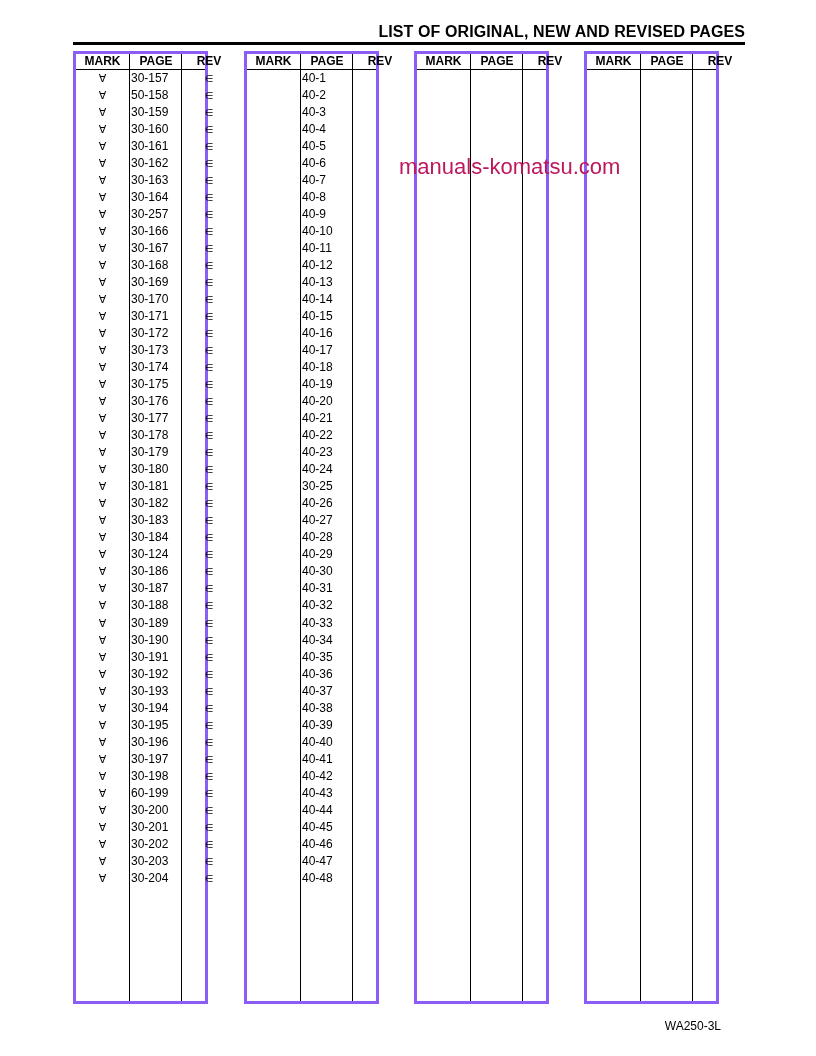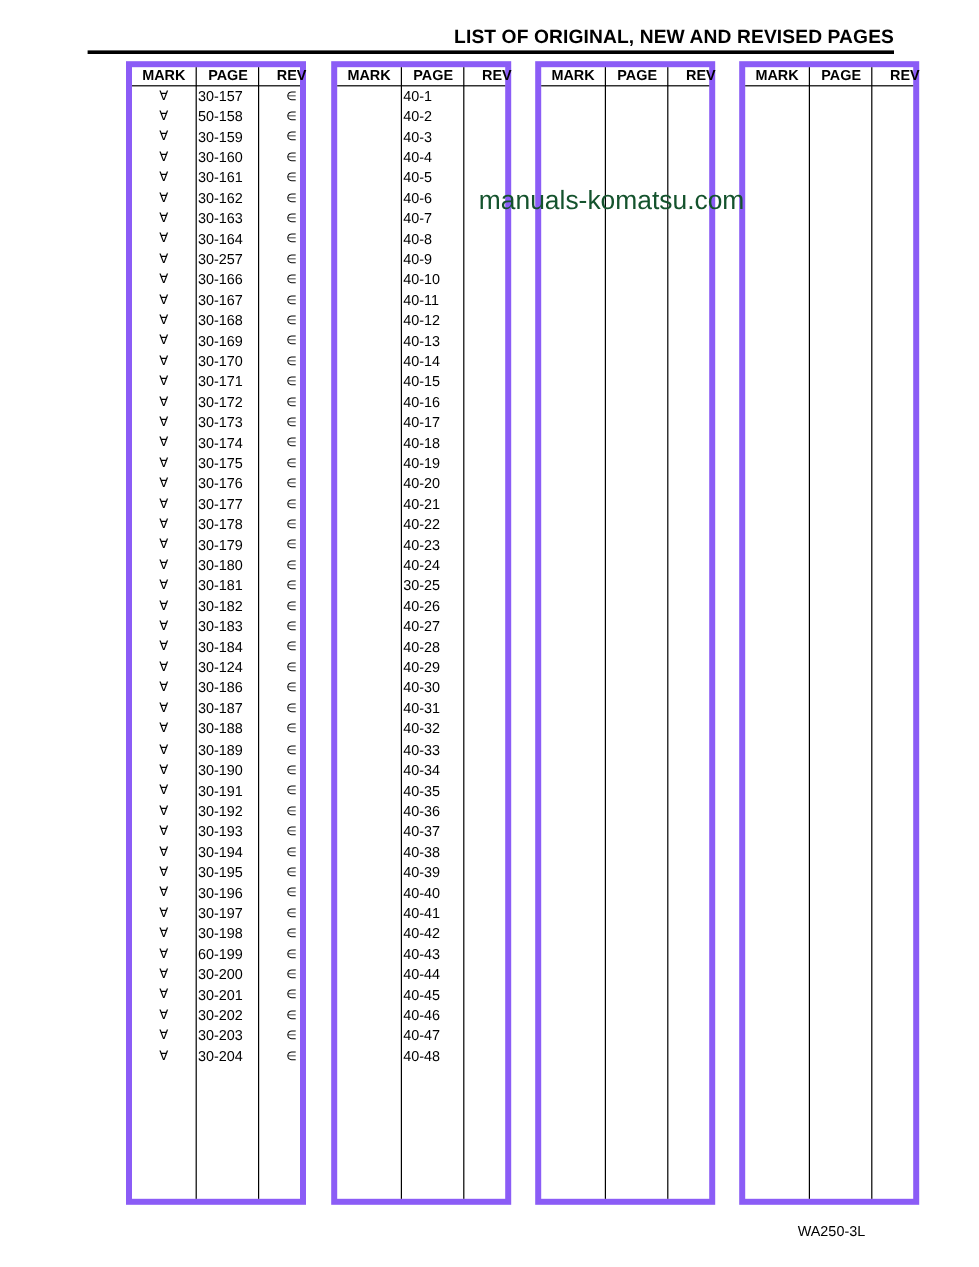--- a/index.html
+++ b/index.html
@@ -1,37 +1,37 @@
 <!DOCTYPE html>
 <html><head>
 <meta charset="utf-8">
 <style>
   html, body { margin: 0; padding: 0; background: #ffffff; }
   body { width: 816px; height: 1056px; position: relative; overflow: hidden;
          font-family: "Liberation Sans", sans-serif; color: #000; }
   .page-title { position: absolute; right: 71px; top: 23px; font-size: 16px; font-weight: bold;
                 letter-spacing: 0.1px; white-space: nowrap; }
   .title-rule { position: absolute; left: 73px; top: 42px; width: 672px; height: 3px; background: #000; }
-  .tbl { position: absolute; top: 51px; width: 150px; height: 953px; box-sizing: border-box;
-         border: 5px solid #8b5cf6; margin-left: 32px; }
+  .tbl { position: absolute; top: 51px; width: 135px; height: 953px; box-sizing: border-box;
+         border: 3px solid #8b5cf6; }
   .tbl .hdr { position: absolute; left: 0; top: 0; width: 100%; height: 16px;
               border-bottom: 1px solid #000; box-sizing: border-box; }
   .tbl .hdr span { position: absolute; top: 0; height: 15px; line-height: 15px; text-align: center;
                    font-size: 12px; font-weight: bold; }
   .tbl .vline { position: absolute; top: 0; bottom: 0; width: 1px; background: #000; }
   .tbl .rows { position: absolute; left: 0; top: 16px; width: 100%; }
   .tbl .row { position: relative; height: 17.03px; }
   .tbl .row span { position: absolute; top: 0; height: 17px; line-height: 17px; font-size: 12px; white-space: nowrap; }
   .c-mark { left: 0; width: 53px; text-align: center; font-size: 11px !important; }
   .c-page { left: 55px; width: 50px; text-align: left; }
   .c-rev  { left: 106px; width: 54px; text-align: center; font-size: 10px !important; }
   .hm { left: 0; width: 53px; }
   .hp { left: 54px; width: 52px; }
   .hr { left: 106px; width: 54px; }
-  .watermark { position: absolute; left: 399px; top: 154px; font-size: 22px; white-space: nowrap; color: #14532d; }
+  .watermark { position: absolute; left: 399px; top: 154px; font-size: 22px; white-space: nowrap; color: #be185d; }
   .footer-left { position: absolute; left: 73px; top: 1060px; font-size: 12px; white-space: nowrap; }
   .footer-left .rev-mark { font-size: 10px; margin-left: 6px; }
   .footer-right { position: absolute; right: 95px; top: 1019px; font-size: 12px; white-space: nowrap; }
 </style>
 </head>
 <body>
 
 <div class="page-title">LIST OF ORIGINAL, NEW AND REVISED PAGES</div>
 <div class="title-rule"></div>
 

